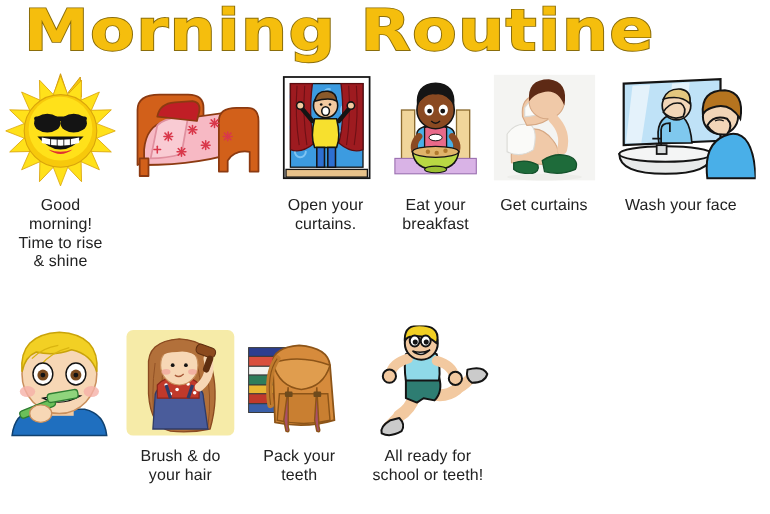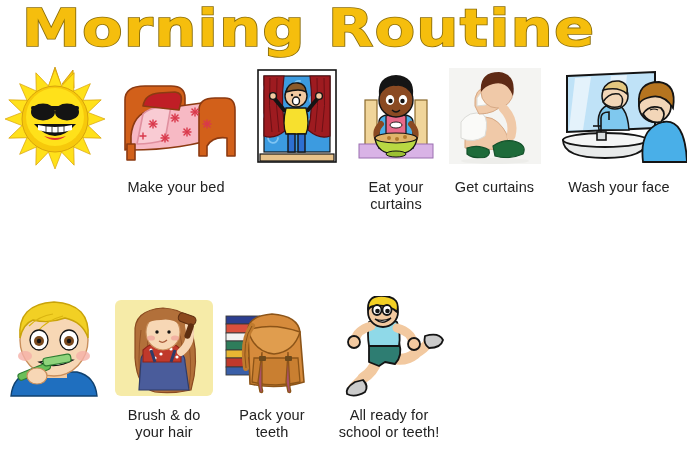--- a/index.html
+++ b/index.html
@@ -120,20 +120,24 @@
         <path d="M -17 6 Q 0 10 17 6 L 17 11 Q 0 16 -17 11 Z" fill="#FFFFFF"></path>
         <path d="M -11 17 Q 0 25 11 17 Q 0 21 -11 17 Z" fill="#E03131"></path>
         <g stroke="#111111" stroke-width="0.8">
           <line x1="-9" y1="6.6" x2="-9" y2="13"></line>
           <line x1="-3" y1="7.4" x2="-3" y2="14"></line>
           <line x1="3" y1="7.4" x2="3" y2="14"></line>
           <line x1="9" y1="6.6" x2="9" y2="13"></line>
         </g>
       </g>
     </svg>
+    <div class="caption">Good
+morning!
+Time to rise
+&amp; shine</div>
   </div>
 
   <div class="card" style="width:132px;">
     <svg class="art" width="126" height="110" viewBox="0 0 126 110">
       <g stroke="#8C3A11" stroke-width="1.6" stroke-linejoin="round">
 
         <path d="M12 88 L12 38 Q12 24 32 24 L58 24 Q72 24 72 36 L72 62 L12 88 Z" fill="#D2601A"></path>
 
         <path d="M18 74 Q20 52 38 48 L96 40 Q110 40 110 54 L110 74 Q70 88 18 88 Z" fill="#F7B9C4"></path>
         <path d="M30 52 Q36 46 48 45 L58 44 L52 78 Q38 82 24 82 Z" fill="#F9CBD3" stroke="#E0909F"></path>
@@ -181,21 +185,20 @@
             <line x1="0" y1="-4" x2="0" y2="4"></line>
             <line x1="-3" y1="-3" x2="3" y2="3"></line>
             <line x1="-3" y1="3" x2="3" y2="-3"></line>
           </g>
         <g transform="translate(30,74)">
             <line x1="-3" y1="0" x2="3" y2="0"></line>
             <line x1="0" y1="-3" x2="0" y2="3"></line>
           </g>
       </g>
     </svg>
-    <div class="caption">Make your bed</div>
   </div>
 
   <div class="card" style="width:108px;">
     <svg class="art" width="104" height="110" viewBox="0 0 104 110">
       <rect x="14" y="8" width="78" height="92" fill="#ffffff" stroke="#141414" stroke-width="1.6"></rect>
       <rect x="20" y="14" width="66" height="76" fill="#3C9BE0" stroke="#141414" stroke-width="1.2"></rect>
 
       <g fill="none" stroke="#7FC4F2" stroke-width="1.8" stroke-linecap="round">
         <path d="M30 26 a5 5 0 1 1 -4 -5"></path>
         <path d="M60 24 a5 5 0 1 1 -4 -5"></path>
@@ -225,20 +228,22 @@
         <circle cx="52" cy="34" r="11" fill="#F2C9A0"></circle>
         <path d="M42 30 Q44 20 54 21 Q62 22 62 30 Q56 26 42 30 Z" fill="#8B5A2B"></path>
         <ellipse cx="52" cy="39" rx="3.5" ry="4" fill="#ffffff"></ellipse>
       </g>
       <g fill="#141414">
         <circle cx="48" cy="33" r="1.2"></circle>
           <circle cx="56" cy="33" r="1.2"></circle>
       </g>
       <rect x="16" y="92" width="74" height="7" fill="#E8C28A" stroke="#141414" stroke-width="1.2"></rect>
     </svg>
+    <div class="caption">Open your
+curtains.</div>
   </div>
 
   <div class="card" style="width:92px;">
     <svg class="art" width="86" height="110" viewBox="0 0 86 110">
       <rect x="6" y="26" width="74" height="70" fill="#ffffff"></rect>
 
       <g fill="#F0D59A" stroke="#8A6A2E" stroke-width="1.2">
         <rect x="12" y="38" width="12" height="46"></rect>
         <rect x="62" y="38" width="12" height="46"></rect>
       </g>
@@ -268,21 +273,21 @@
       <g fill="#B07A2E">
           <circle cx="36" cy="76" r="2"></circle>
           <circle cx="44" cy="77" r="2"></circle>
           <circle cx="52" cy="75" r="2"></circle>
         </g>
       <ellipse cx="43" cy="92" rx="10" ry="3" fill="#9CBF33" stroke="#141414" stroke-width="1"></ellipse>
 
       <ellipse cx="43" cy="63" rx="6" ry="3" fill="#ffffff" stroke="#141414" stroke-width="0.9"></ellipse>
     </svg>
     <div class="caption">Eat your
-curtains</div>
+breakfast</div>
   </div>
 
   <div class="card" style="width:105px;">
     <svg class="art" width="100" height="110" viewBox="0 0 100 110">
       <rect x="4" y="6" width="92" height="96" fill="#F4F4F2"></rect>
 
       <path d="M20 86 Q18 60 34 56 Q48 52 58 66 Q66 76 60 88 Z" fill="#F0C9A8" stroke="#D6A884" stroke-width="1"></path>
 
       <path d="M16 60 Q24 48 38 52 Q44 58 40 74 Q28 82 16 76 Z" fill="#FAFAF8" stroke="#DADAD6" stroke-width="1"></path>
 

